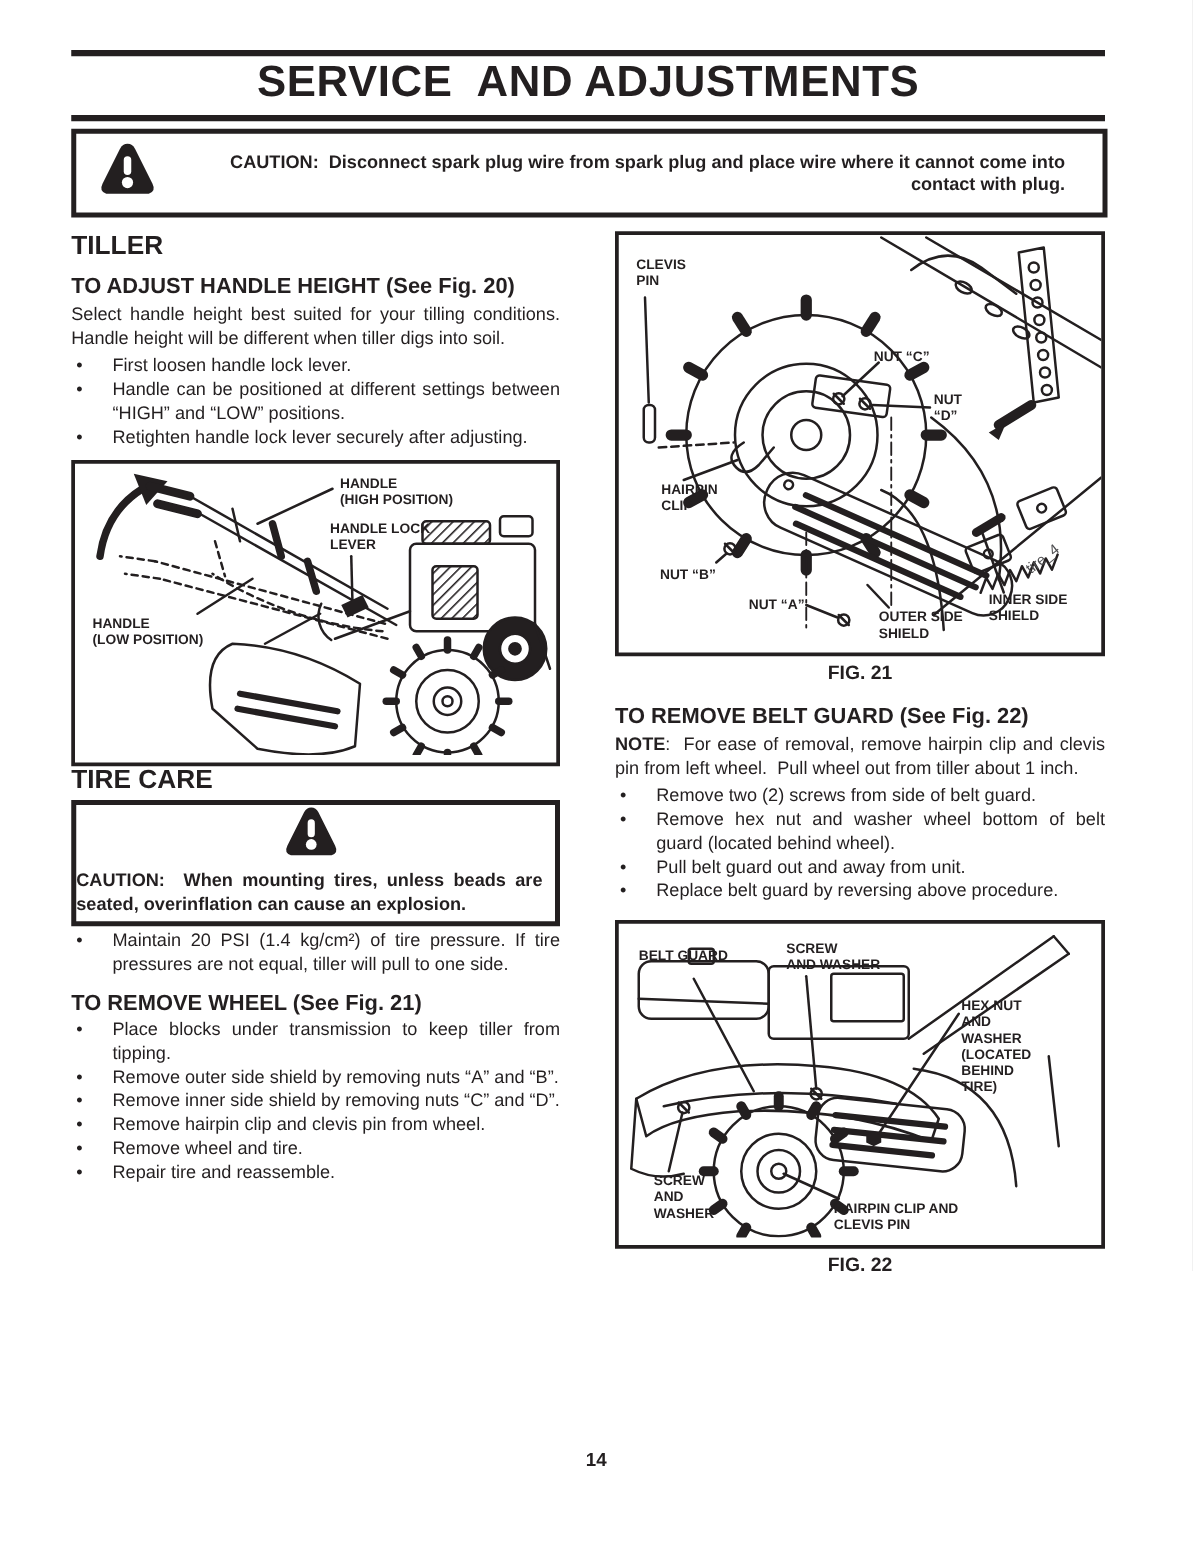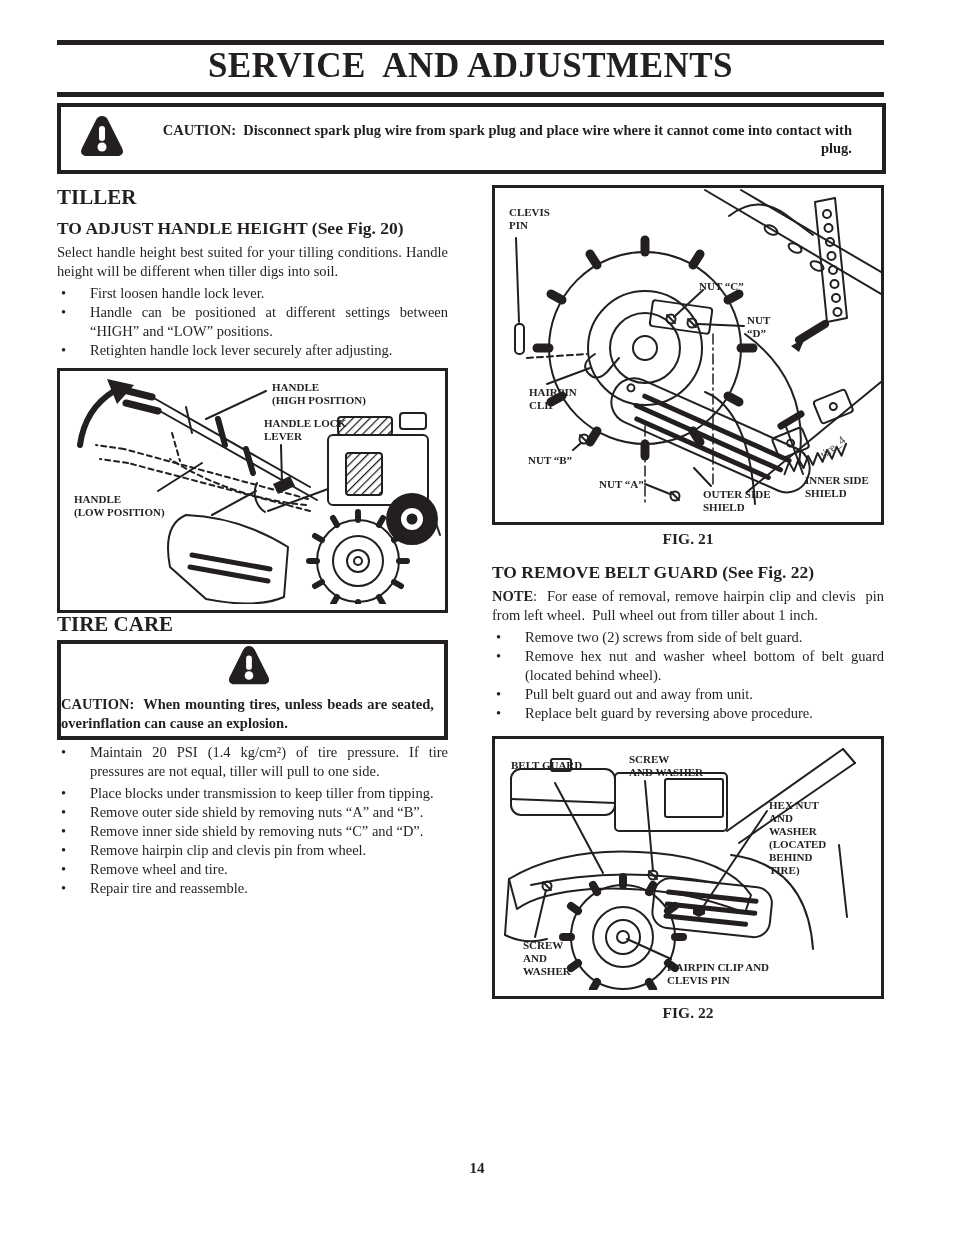--- a/index.html
+++ b/index.html
@@ -1,18 +1,18 @@
 <!DOCTYPE html>
 <html><head>
 <meta charset="utf-8">
 <style>
   html,body{margin:0;padding:0;background:#e8e8e8;}
   .page{
     position:relative; width:954px; height:1235px; background:#ffffff;
-    font-family:Liberation Serif, serif; color:#231f20; overflow:hidden;
+    font-family:Liberation Sans, sans-serif; color:#231f20; overflow:hidden;
     margin:0 auto;
   }
   .pre{white-space:pre-wrap;}
   .rule{position:absolute; left:57px; width:827px; height:5px; background:#231f20;}
   .rule-1{top:40px;}
   .rule-2{top:92px;}
   .doc-title{
     position:absolute; left:57px; width:827px; top:46px;
     text-align:center; font-size:35px; font-weight:bold; letter-spacing:0.5px;
   }
@@ -192,20 +192,21 @@
           <circle cx="23" cy="33" r="4.5" fill="#fff"></circle>
         </svg>
       </span>
       <span class="c-text pre">CAUTION:  When mounting tires, unless beads are seated, overinflation can cause an explosion.</span>
     </div>
 
     <ul class="bullets after-caution">
       <li>Maintain 20 PSI (1.4 kg/cm²) of tire pressure.  If tire pressures are not equal, tiller will pull to one side.</li>
     </ul>
 
+    <h3 class="sub wheel-head">TO REMOVE WHEEL (See Fig. 21)</h3>
     <ul class="bullets">
       <li>Place blocks under transmission to keep tiller from tipping.</li>
       <li>Remove outer side shield by removing nuts “A” and “B”.</li>
       <li>Remove inner side shield by removing nuts “C” and “D”.</li>
       <li>Remove hairpin clip and clevis pin from wheel.</li>
       <li>Remove wheel and tire.</li>
       <li>Repair tire and reassemble.</li>
     </ul>
   </div>
 
@@ -310,21 +311,21 @@
 PIN</div>
       <div class="fig-label" style="left:204px; top:92px;">NUT “C”</div>
       <div class="fig-label" style="left:252px; top:126px;">NUT
 “D”</div>
       <div class="fig-label" style="left:34px; top:198px;">HAIRPIN
 CLIP</div>
       <div class="fig-label" style="left:33px; top:266px;">NUT “B”</div>
       <div class="fig-label" style="left:104px; top:290px;">NUT “A”</div>
       <div class="fig-label" style="left:208px; top:300px;">OUTER SIDE
 SHIELD</div>
-      <div class="fig-label" style="left:310px; top:286px;">INNER SIDE
+      <div class="fig-label" style="left:296px; top:286px;">INNER SIDE
 SHIELD</div>
       <div class="watermark" style="left:324px; top:252px;">tire_4</div>
     </div>
     <div class="fig-caption">FIG. 21</div>
 
     <h3 class="sub" style="margin-top:14px;">TO REMOVE BELT GUARD (See Fig. 22)</h3>
     <p class="body pre"><b>NOTE</b><span>:  For ease of removal, remove hairpin clip and clevis  pin from left wheel.  Pull wheel out from tiller about 1 inch.</span></p>
     <ul class="bullets">
       <li>Remove two (2) screws from side of belt guard.</li>
       <li>Remove hex nut and washer wheel bottom of belt guard (located behind wheel).</li>

